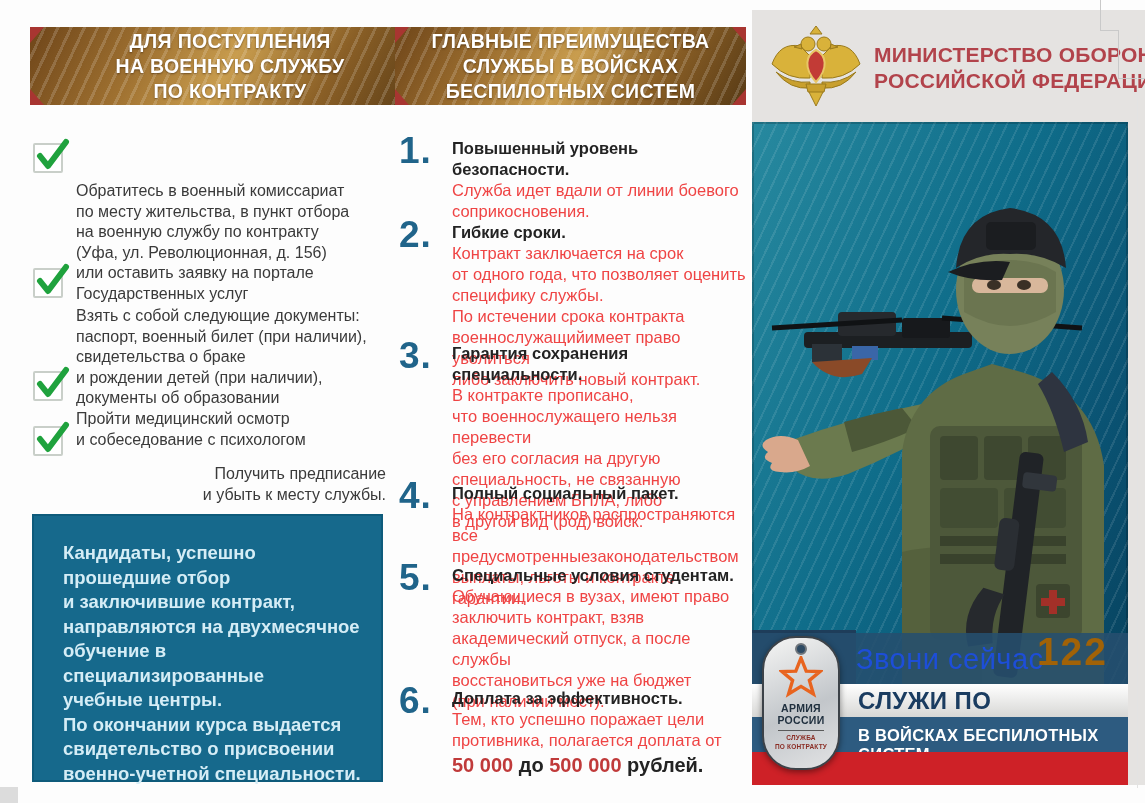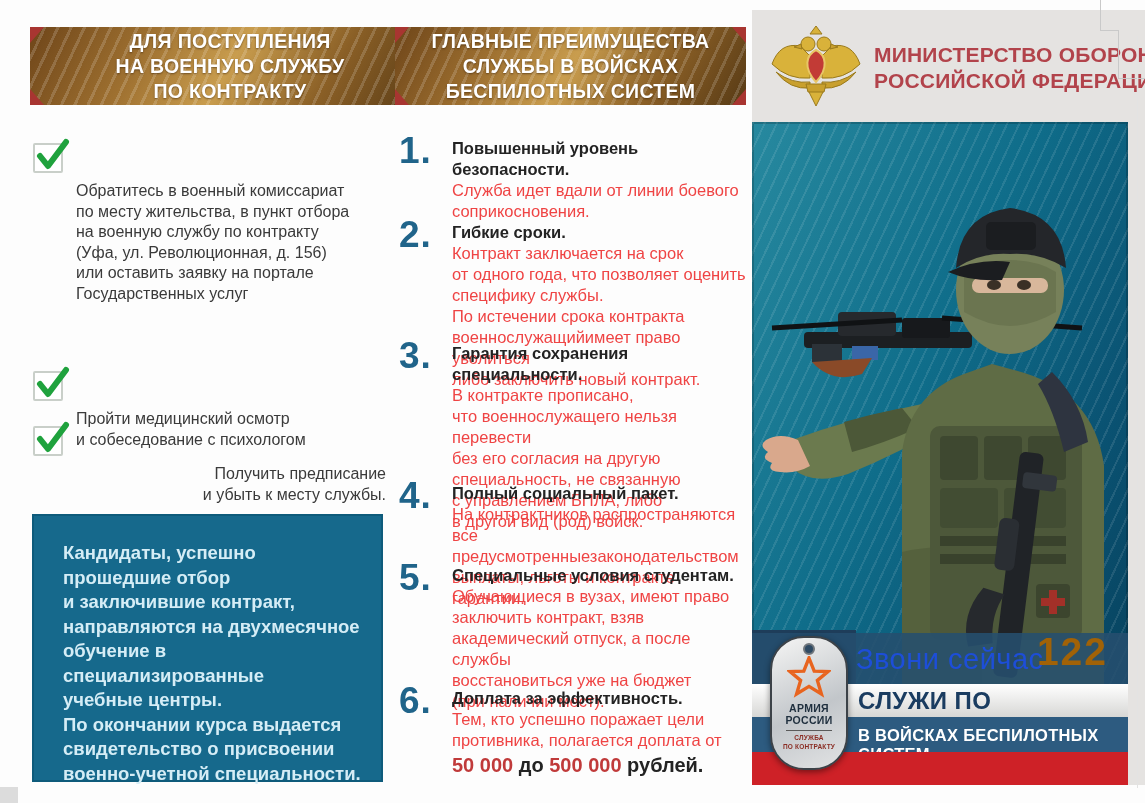--- a/index.html
+++ b/index.html
@@ -52,21 +52,21 @@
   .photo svg{position:absolute;left:0;top:0;}
   .tag-backdrop{position:absolute;left:0;top:620px;width:104px;height:88px;background:#1e3d5a;}
   .band1{position:absolute;left:0;top:623px;width:376px;height:51px;background:rgba(38,78,110,.88);}
   .call-label{position:absolute;left:104px;top:10px;font-size:29px;font-weight:normal;color:#1d4ed8;letter-spacing:.5px;}
   .call-number{position:absolute;right:20px;top:-3px;font-size:39px;font-weight:bold;color:#a16207;letter-spacing:2px;}
   .band2{position:absolute;left:0;top:674px;width:376px;height:33px;background:linear-gradient(#ffffff,#d7d7d5);}
   .slogan1{position:absolute;left:106px;top:3px;font-size:24px;font-weight:bold;color:#1a3c60;letter-spacing:.4px;}
   .band3{position:absolute;left:0;top:707px;width:376px;height:35px;background:#2d5b80;}
   .slogan2{position:absolute;left:106px;top:9px;font-size:16.5px;font-weight:bold;color:#fff;letter-spacing:.3px;}
   .band4{position:absolute;left:0;top:742px;width:376px;height:33px;background:#ce2127;}
-  .dogtag{position:absolute;left:18px;top:626px;width:74px;height:130px;border-radius:34px;
+  .dogtag{position:absolute;left:10px;top:626px;width:74px;height:130px;border-radius:34px;
     background:linear-gradient(155deg,#f5f5f4,#c2c6ca 55%,#e2e3e4);border:2px solid #3c4248;
     box-shadow:0 2px 6px rgba(0,0,0,.45);text-align:center;z-index:5;}
   .tag-hole{width:8px;height:8px;border-radius:50%;background:#2e4a63;border:2px solid #70767c;margin:5px auto 1px;}
   .tag-brand{font-size:10.5px;font-weight:bold;color:#20303f;line-height:12px;letter-spacing:.3px;white-space:pre-line;}
   .tag-line{width:46px;height:1px;background:#5a5a5a;margin:4px auto 3px;}
   .tag-small{font-size:6.5px;font-weight:bold;color:#8a2d24;line-height:8.5px;white-space:pre-line;letter-spacing:.2px;}
 
   
   .cm{position:absolute;background:#c9c9c9;}
   .edge-line{position:absolute;left:1137px;top:36px;width:1px;height:752px;background:#e3e3e3;}
@@ -92,20 +92,32 @@
           </svg>
       </span>
       <span>Обратитесь в военный комиссариат
 по месту жительства, в пункт отбора
 на военную службу по контракту
 (Уфа, ул. Революционная, д. 156)
 или оставить заявку на портале
 Государственных услуг</span>
     </div>
 
+    <div class="check-item" style="top:238px;">
+      <span class="checkbox">
+        <svg width="36" height="38" viewBox="0 0 36 38">
+            <path d="M5 20 L13 30 L31 6" fill="none" stroke="#1fa23d" stroke-width="6" stroke-linecap="round" stroke-linejoin="round"></path>
+          </svg>
+      </span>
+      <span>Взять с собой следующие документы:
+паспорт, военный билет (при наличии),
+свидетельства о браке
+и рождении детей (при наличии),
+документы об образовании</span>
+    </div>
 
     <div class="check-item" style="top:341px;">
       <span class="checkbox">
         <svg width="36" height="38" viewBox="0 0 36 38">
             <path d="M5 20 L13 30 L31 6" fill="none" stroke="#1fa23d" stroke-width="6" stroke-linecap="round" stroke-linejoin="round"></path>
           </svg>
       </span>
       <span>Пройти медицинский осмотр
 и собеседование с психологом</span>
     </div>

